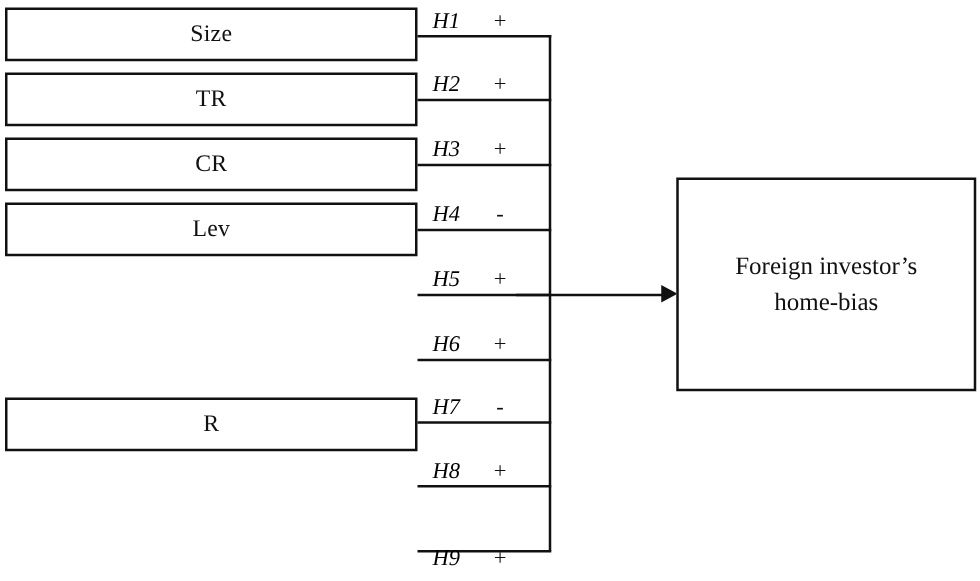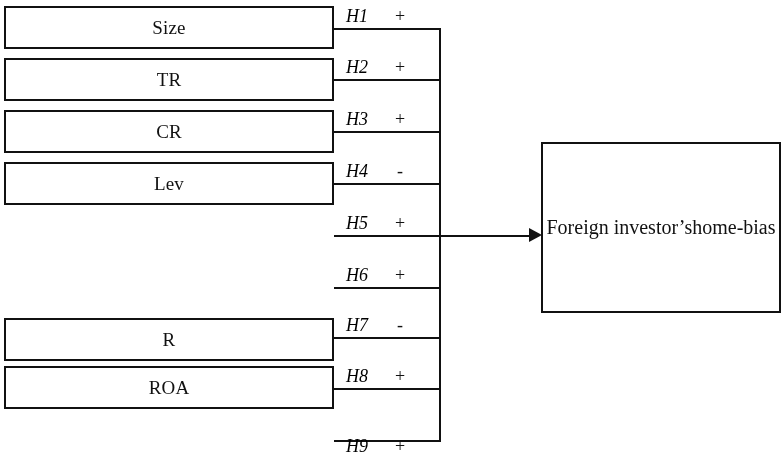--- a/index.html
+++ b/index.html
@@ -112,21 +112,21 @@
   #outcome-box {
     position: absolute;
     left: 541px;
     top: 142px;
     width: 240px;
     height: 171px;
     box-sizing: border-box;
     border: 2px solid #111111;
     background: #ffffff;
     display: flex;
-    flex-direction: row;
+    flex-direction: column;
     align-items: center;
     justify-content: center;
   }
   .outcome-line {
     font-size: 20px;
     line-height: 1.45;
     color: #111111;
     text-align: center;
     white-space: nowrap;
   }
@@ -143,23 +143,20 @@
     <span class="det-label">TR</span>
   </div>
   <div class="det-box" style="top:162px">
     <span class="det-label">Lev</span>
   </div>
   <div class="det-box" style="top:110px">
     <span class="det-label">CR</span>
   </div>
   <div class="det-box" style="top:318px">
     <span class="det-label">R</span>
-  </div>
-  <div class="det-box" style="top:366px">
-    <span class="det-label">ROA</span>
   </div>
 
   <div class="connector" style="top:28px"></div>
   <div class="connector" style="top:79px"></div>
   <div class="connector" style="top:131px"></div>
   <div class="connector" style="top:183px"></div>
   <div class="connector" style="top:235px"></div>
   <div class="connector" style="top:287px"></div>
   <div class="connector" style="top:337px"></div>
   <div class="connector" style="top:388px"></div>

